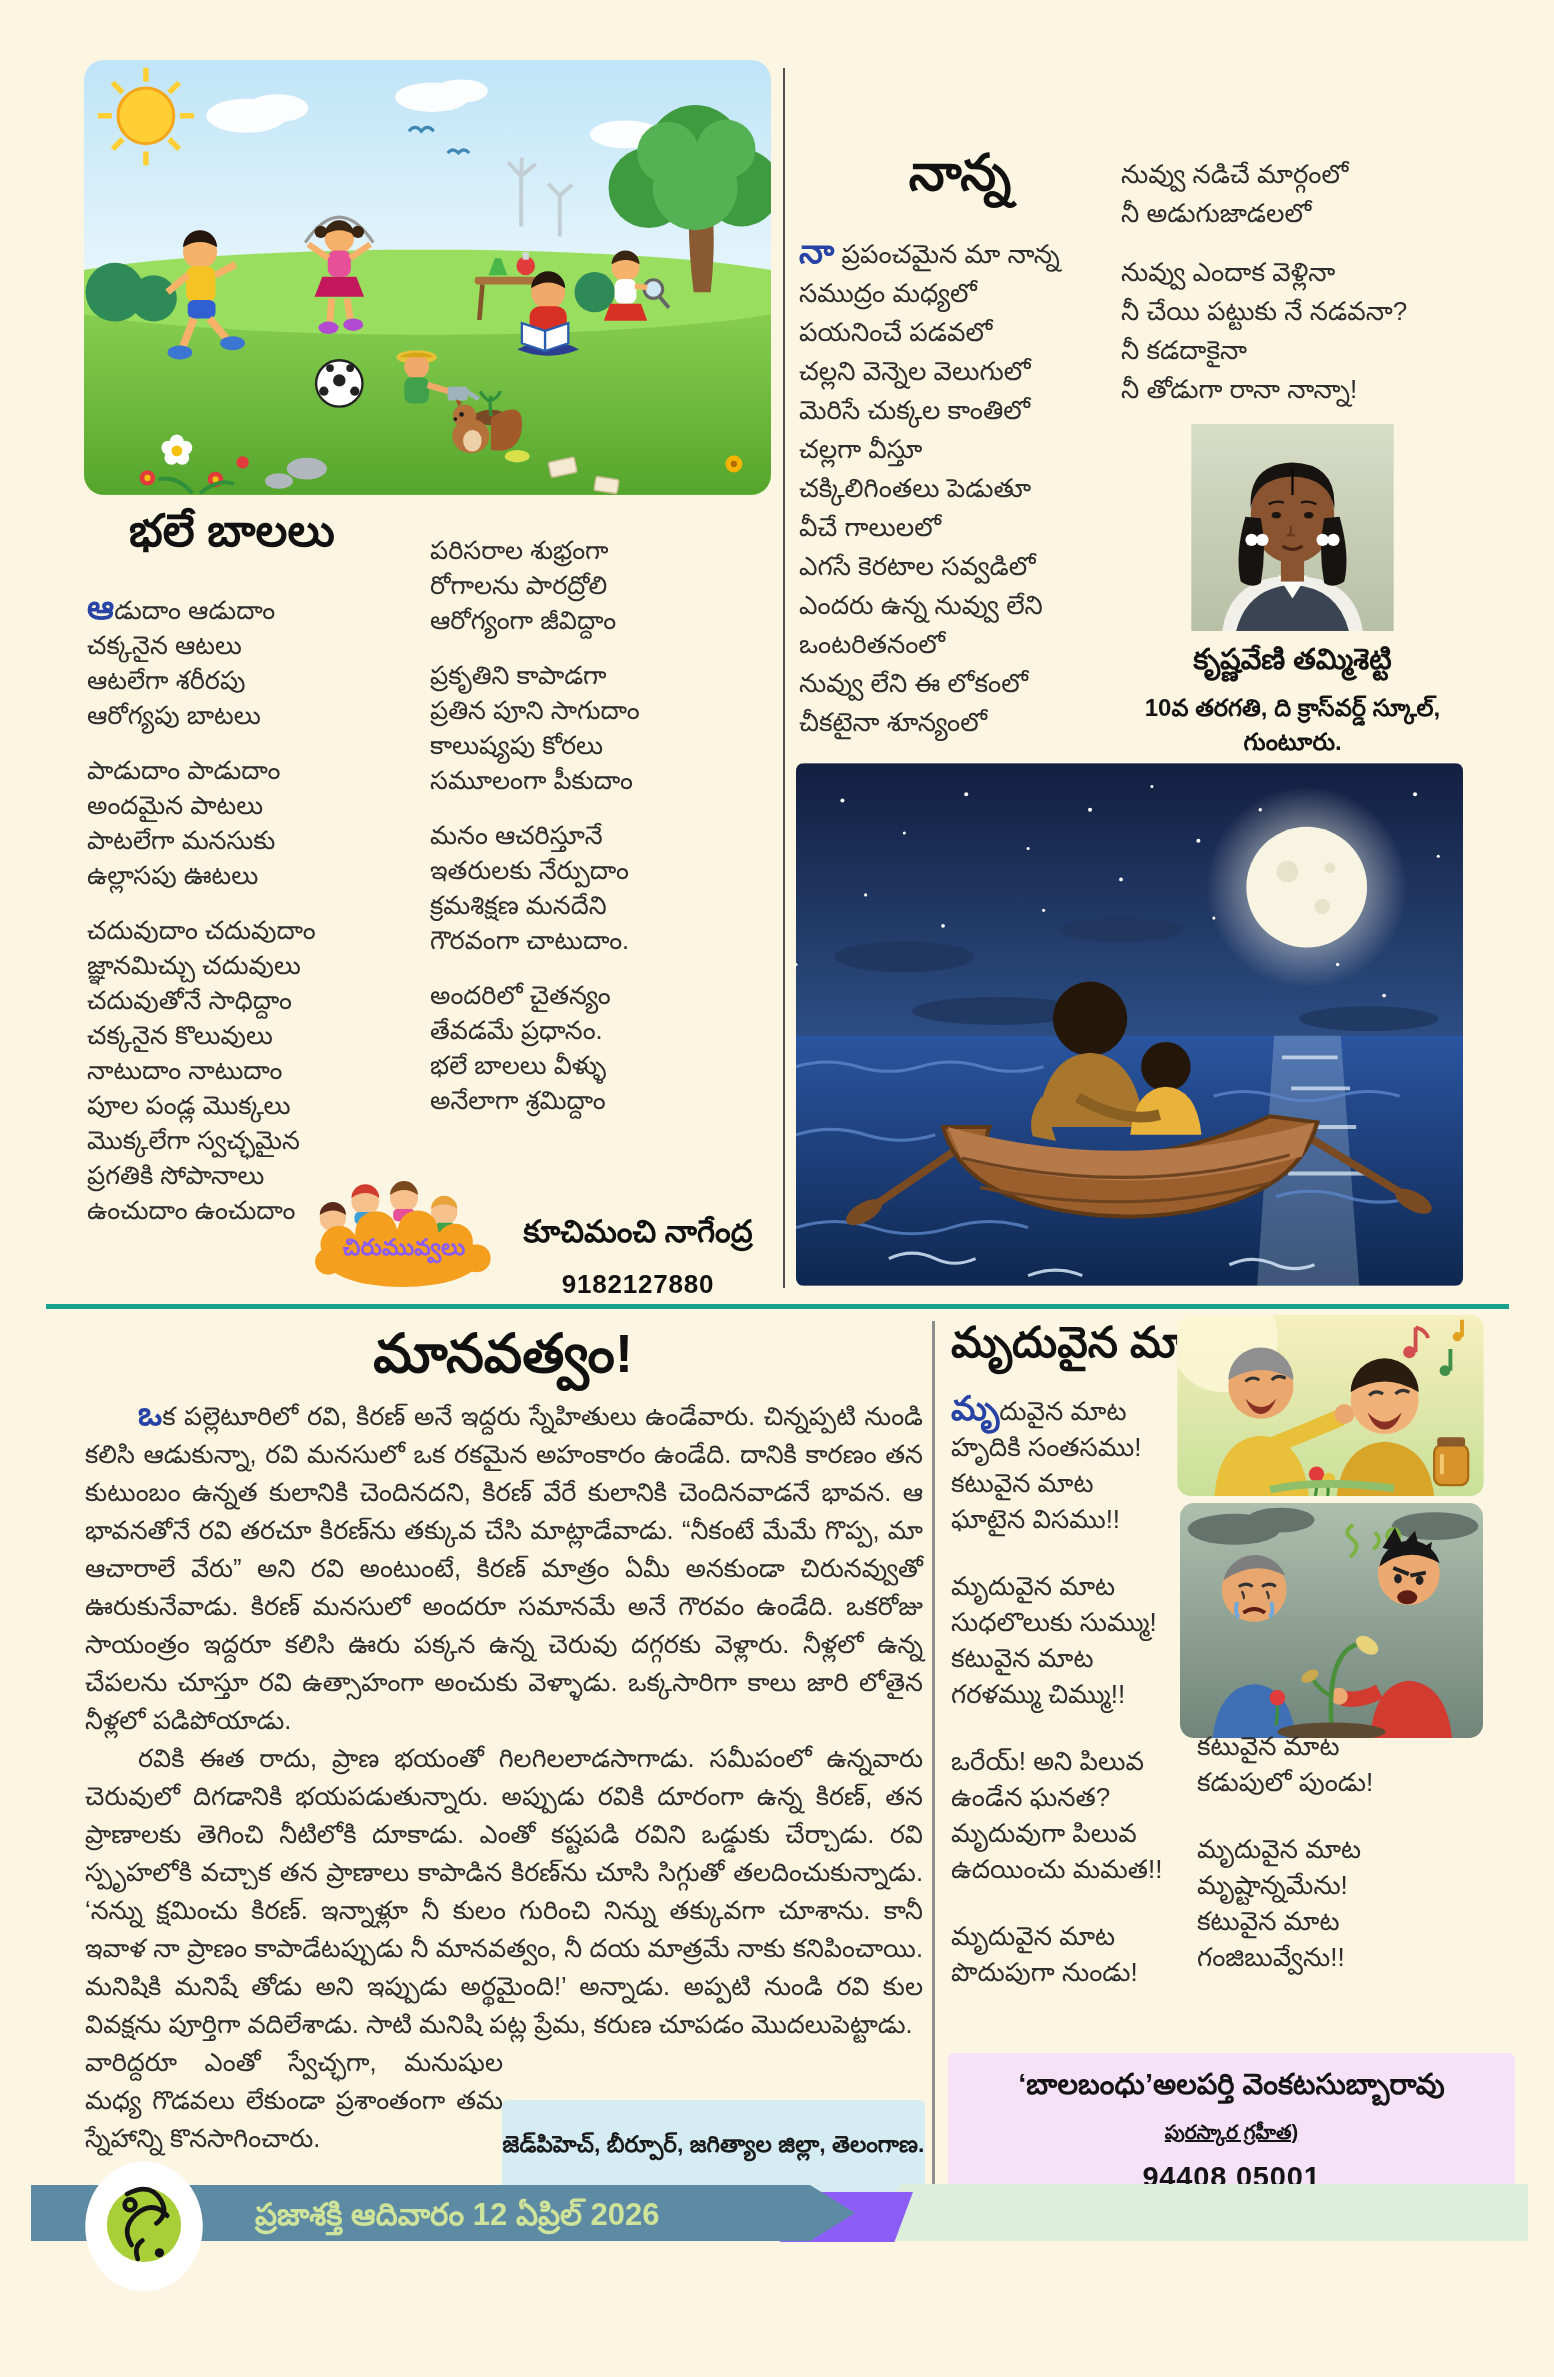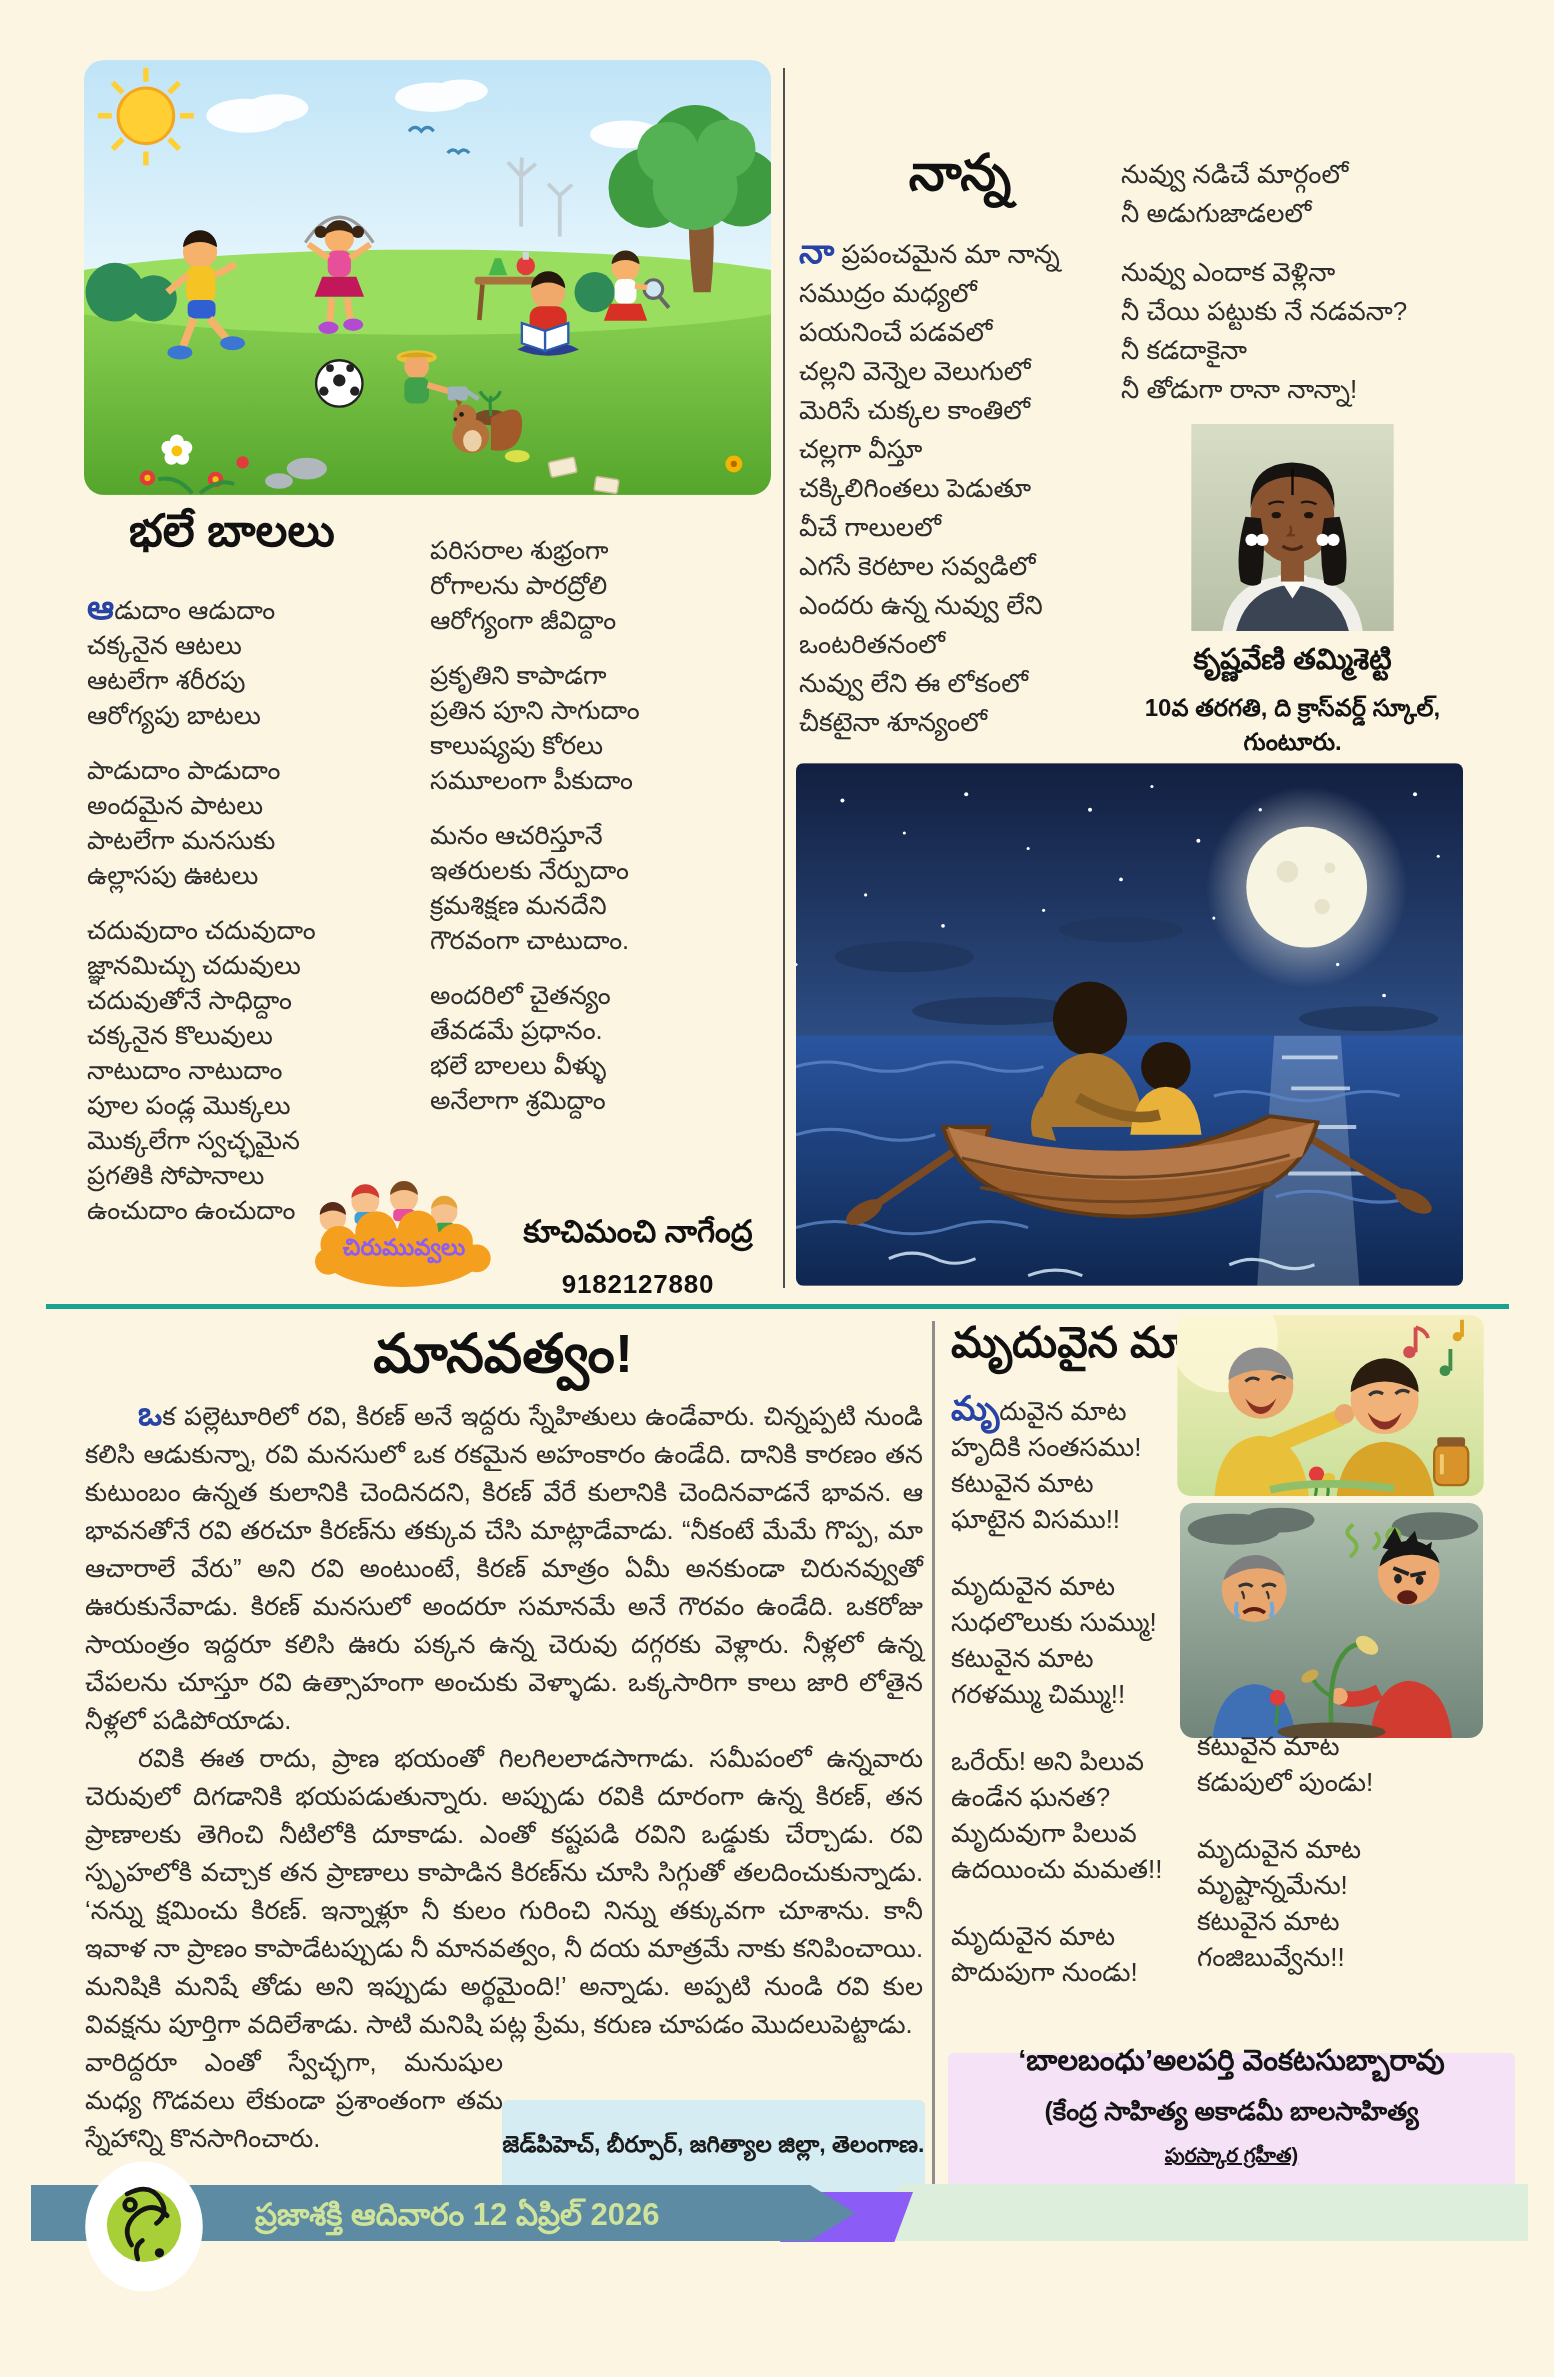--- a/index.html
+++ b/index.html
@@ -661,21 +661,20 @@
         <div class="poem-gap"></div>
         <div class="poem-line">మృదువైన మాట</div>
         <div class="poem-line">మృష్టాన్నమేను!</div>
         <div class="poem-line">కటువైన మాట</div>
         <div class="poem-line">గంజిబువ్వేను!!</div>
       </div>
   </div>
 
   <div class="abs credit-pink" style="left:948px;top:2053px;width:567px;height:156px;">
     <div class="pl" style="font-size:29px;">‘బాలబంధు’అలపర్తి వెంకటసుబ్బారావు</div>
-    <div class="pl" style="font-size:25.5px;">(కేంద్ర సాహిత్య అకాడమీ బాలసాహిత్య</div>
     <div class="pl" style="font-size:20px;text-decoration:underline;">పురస్కార గ్రహీత)</div>
     <div class="pl" style="font-size:29px;letter-spacing:0.8px;">94408 05001</div>
   </div>
 
   <div class="abs green-band" style="left:848px;top:2184px;width:680px;height:57px;"></div>
   <div class="abs page-chip" style="left:780px;top:2192px;width:133px;height:50px;">
     <span>21</span>
   </div>
   <div class="abs footer-bar" style="left:31px;top:2185px;width:779px;height:56px;"></div>
   <div class="abs bar-tip" style="left:810px;top:2185px;"></div>

